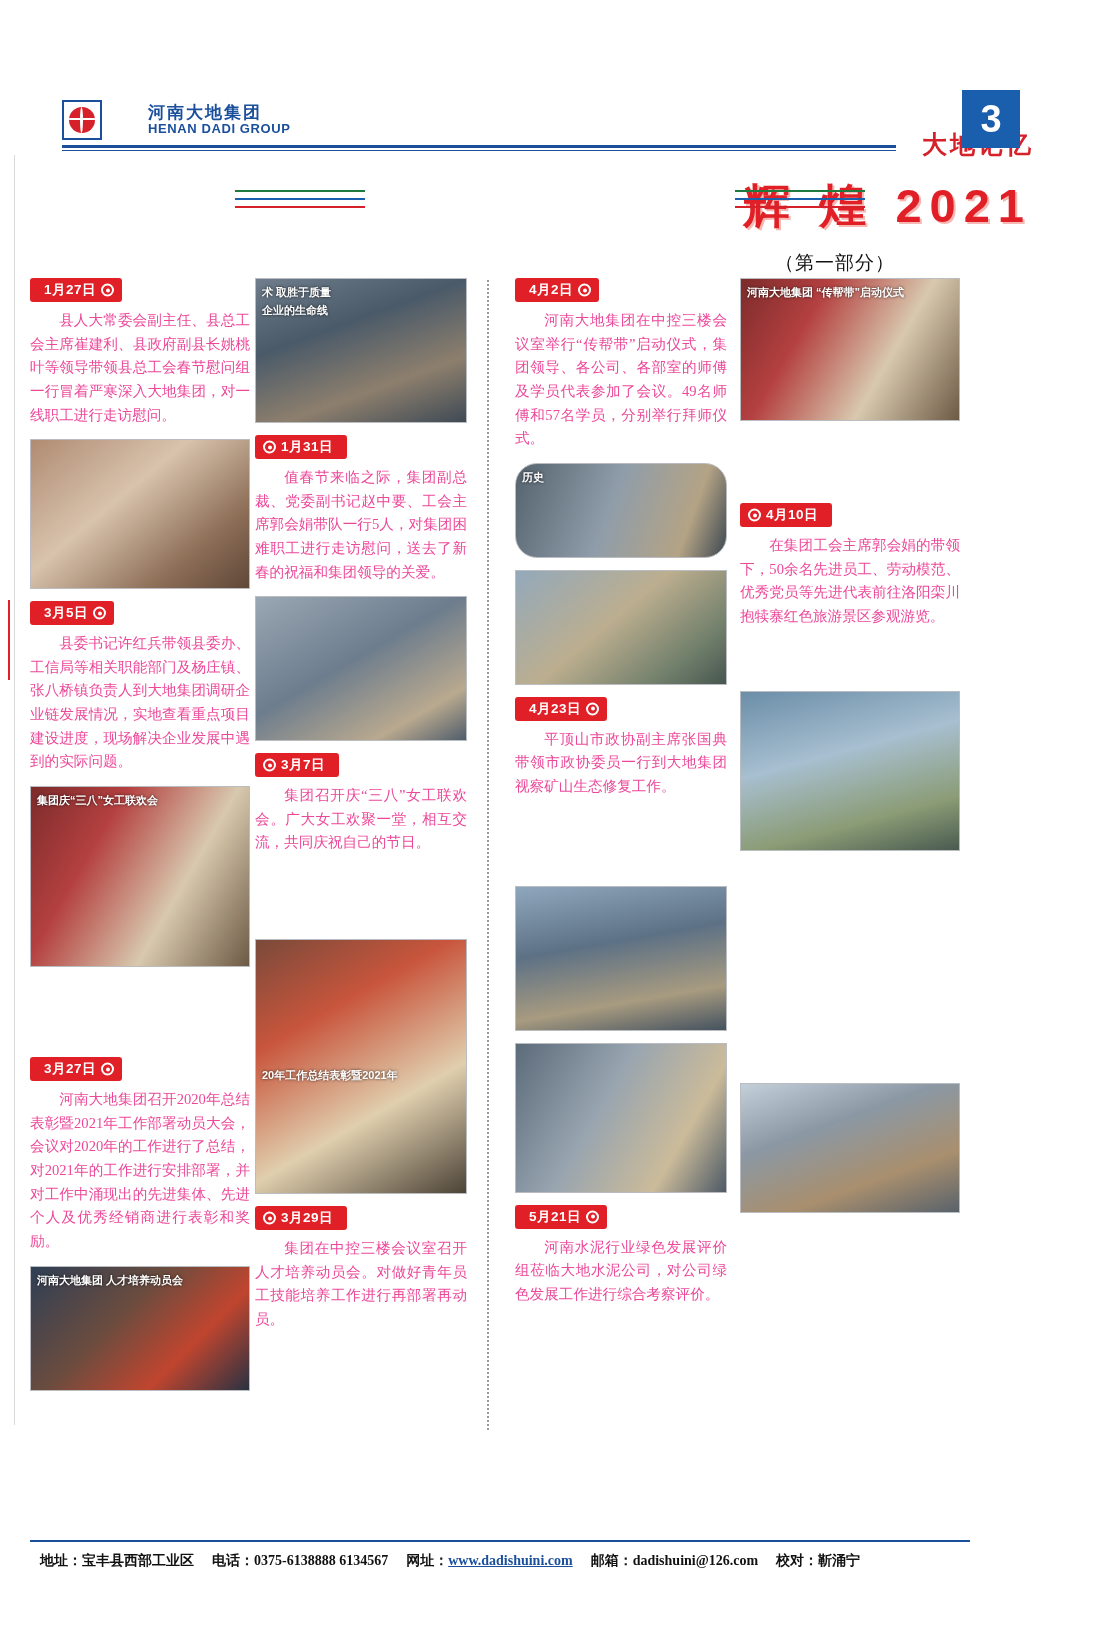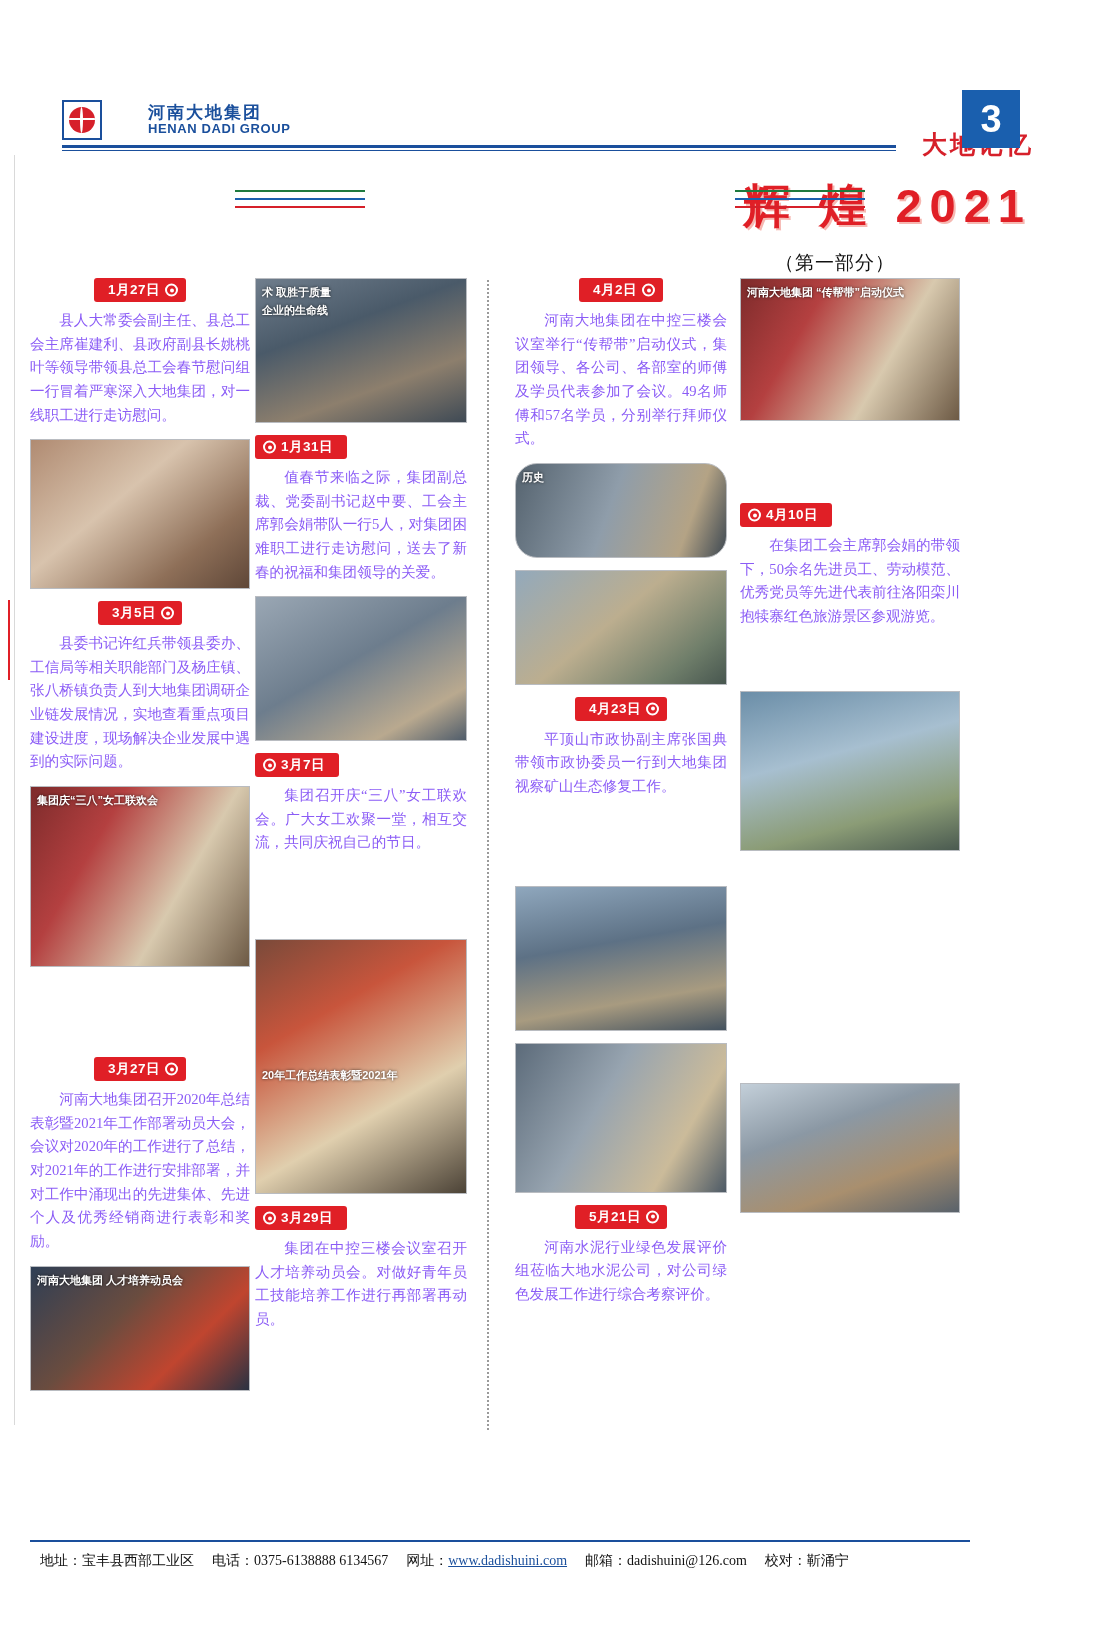--- a/index.html
+++ b/index.html
@@ -86,23 +86,23 @@
   .date .ico{
     position:absolute;top:50%;transform:translateY(-50%);
     width:13px;height:13px;border:2px solid #fff;border-radius:50%;box-sizing:border-box;
   }
   .date .ico:after{
     content:"";position:absolute;left:2.5px;top:2.5px;width:4px;height:4px;background:#fff;border-radius:50%;
   }
   .date .ico.r{right:8px;}
   .date .ico.l{left:8px;}
   .date-row{margin:0 0 7px 0;}
-  .date-row.right{text-align:center;}
+  .date-row.right{text-align:left;}
   .ptext{
-    font-size:14.6px;line-height:1.62;color:#8b5cf6;text-align:justify;
+    font-size:14.6px;line-height:1.62;color:#ec4899;text-align:justify;
     text-indent:2em;margin:0 0 12px 0;
   }
   .photo{
     width:100%;background:#c9ccd1;margin:0 0 12px 0;position:relative;overflow:hidden;
     border:1px solid #b9bcc1;box-sizing:border-box;
   }
   .photo .cap{
     position:absolute;left:6px;top:6px;color:#fff;font-size:11px;font-weight:bold;
     text-shadow:0 0 3px rgba(0,0,0,.8);font-family:"Liberation Sans",sans-serif;
   }
@@ -116,21 +116,21 @@
   .pG{background:linear-gradient(140deg,#93a9bb 0%,#bcae8f 45%,#6f7e6a 80%,#47564f 100%);}
   .pH{background:linear-gradient(160deg,#c3cfd9 0%,#8b98a4 35%,#a98f6e 70%,#59626b 100%);}
   .pI{background:linear-gradient(120deg,#5c6b7a 0%,#97a4b0 40%,#cbbb9a 75%,#4d5a66 100%);}
   .pJ{background:linear-gradient(150deg,#7a4a3a 0%,#c8553c 30%,#e0cfae 65%,#4c4337 100%);}
   .pK{background:linear-gradient(110deg,#55636f 0%,#8f9daa 45%,#b4a385 80%,#3d4852 100%);border-radius:22px;}
   .pL{background:linear-gradient(165deg,#6b8ea8 0%,#a7bfd0 40%,#8b9c76 75%,#4a5a50 100%);}
   
   .foot-rule{position:absolute;left:30px;top:1540px;width:940px;border-top:2px solid #1a4f9c;}
   .foot{
     position:absolute;left:40px;top:1552px;width:1000px;font-size:14px;color:#111;
-    display:flex;gap:18px;align-items:baseline;white-space:nowrap;
+    display:flex;gap:18px;align-items:baseline;white-space:nowrap;font-weight:bold;
   }
   .foot a{color:#1a4f9c;text-decoration:underline;}
   .edge{position:absolute;left:0;top:155px;width:14px;height:1270px;border-right:1px solid #d9d9d9;}
   .edge2{position:absolute;left:0;top:600px;width:8px;height:80px;border-right:2px solid #e01f26;}
 </style>
 </head>
 <body>
 
 <div class="page">
 

